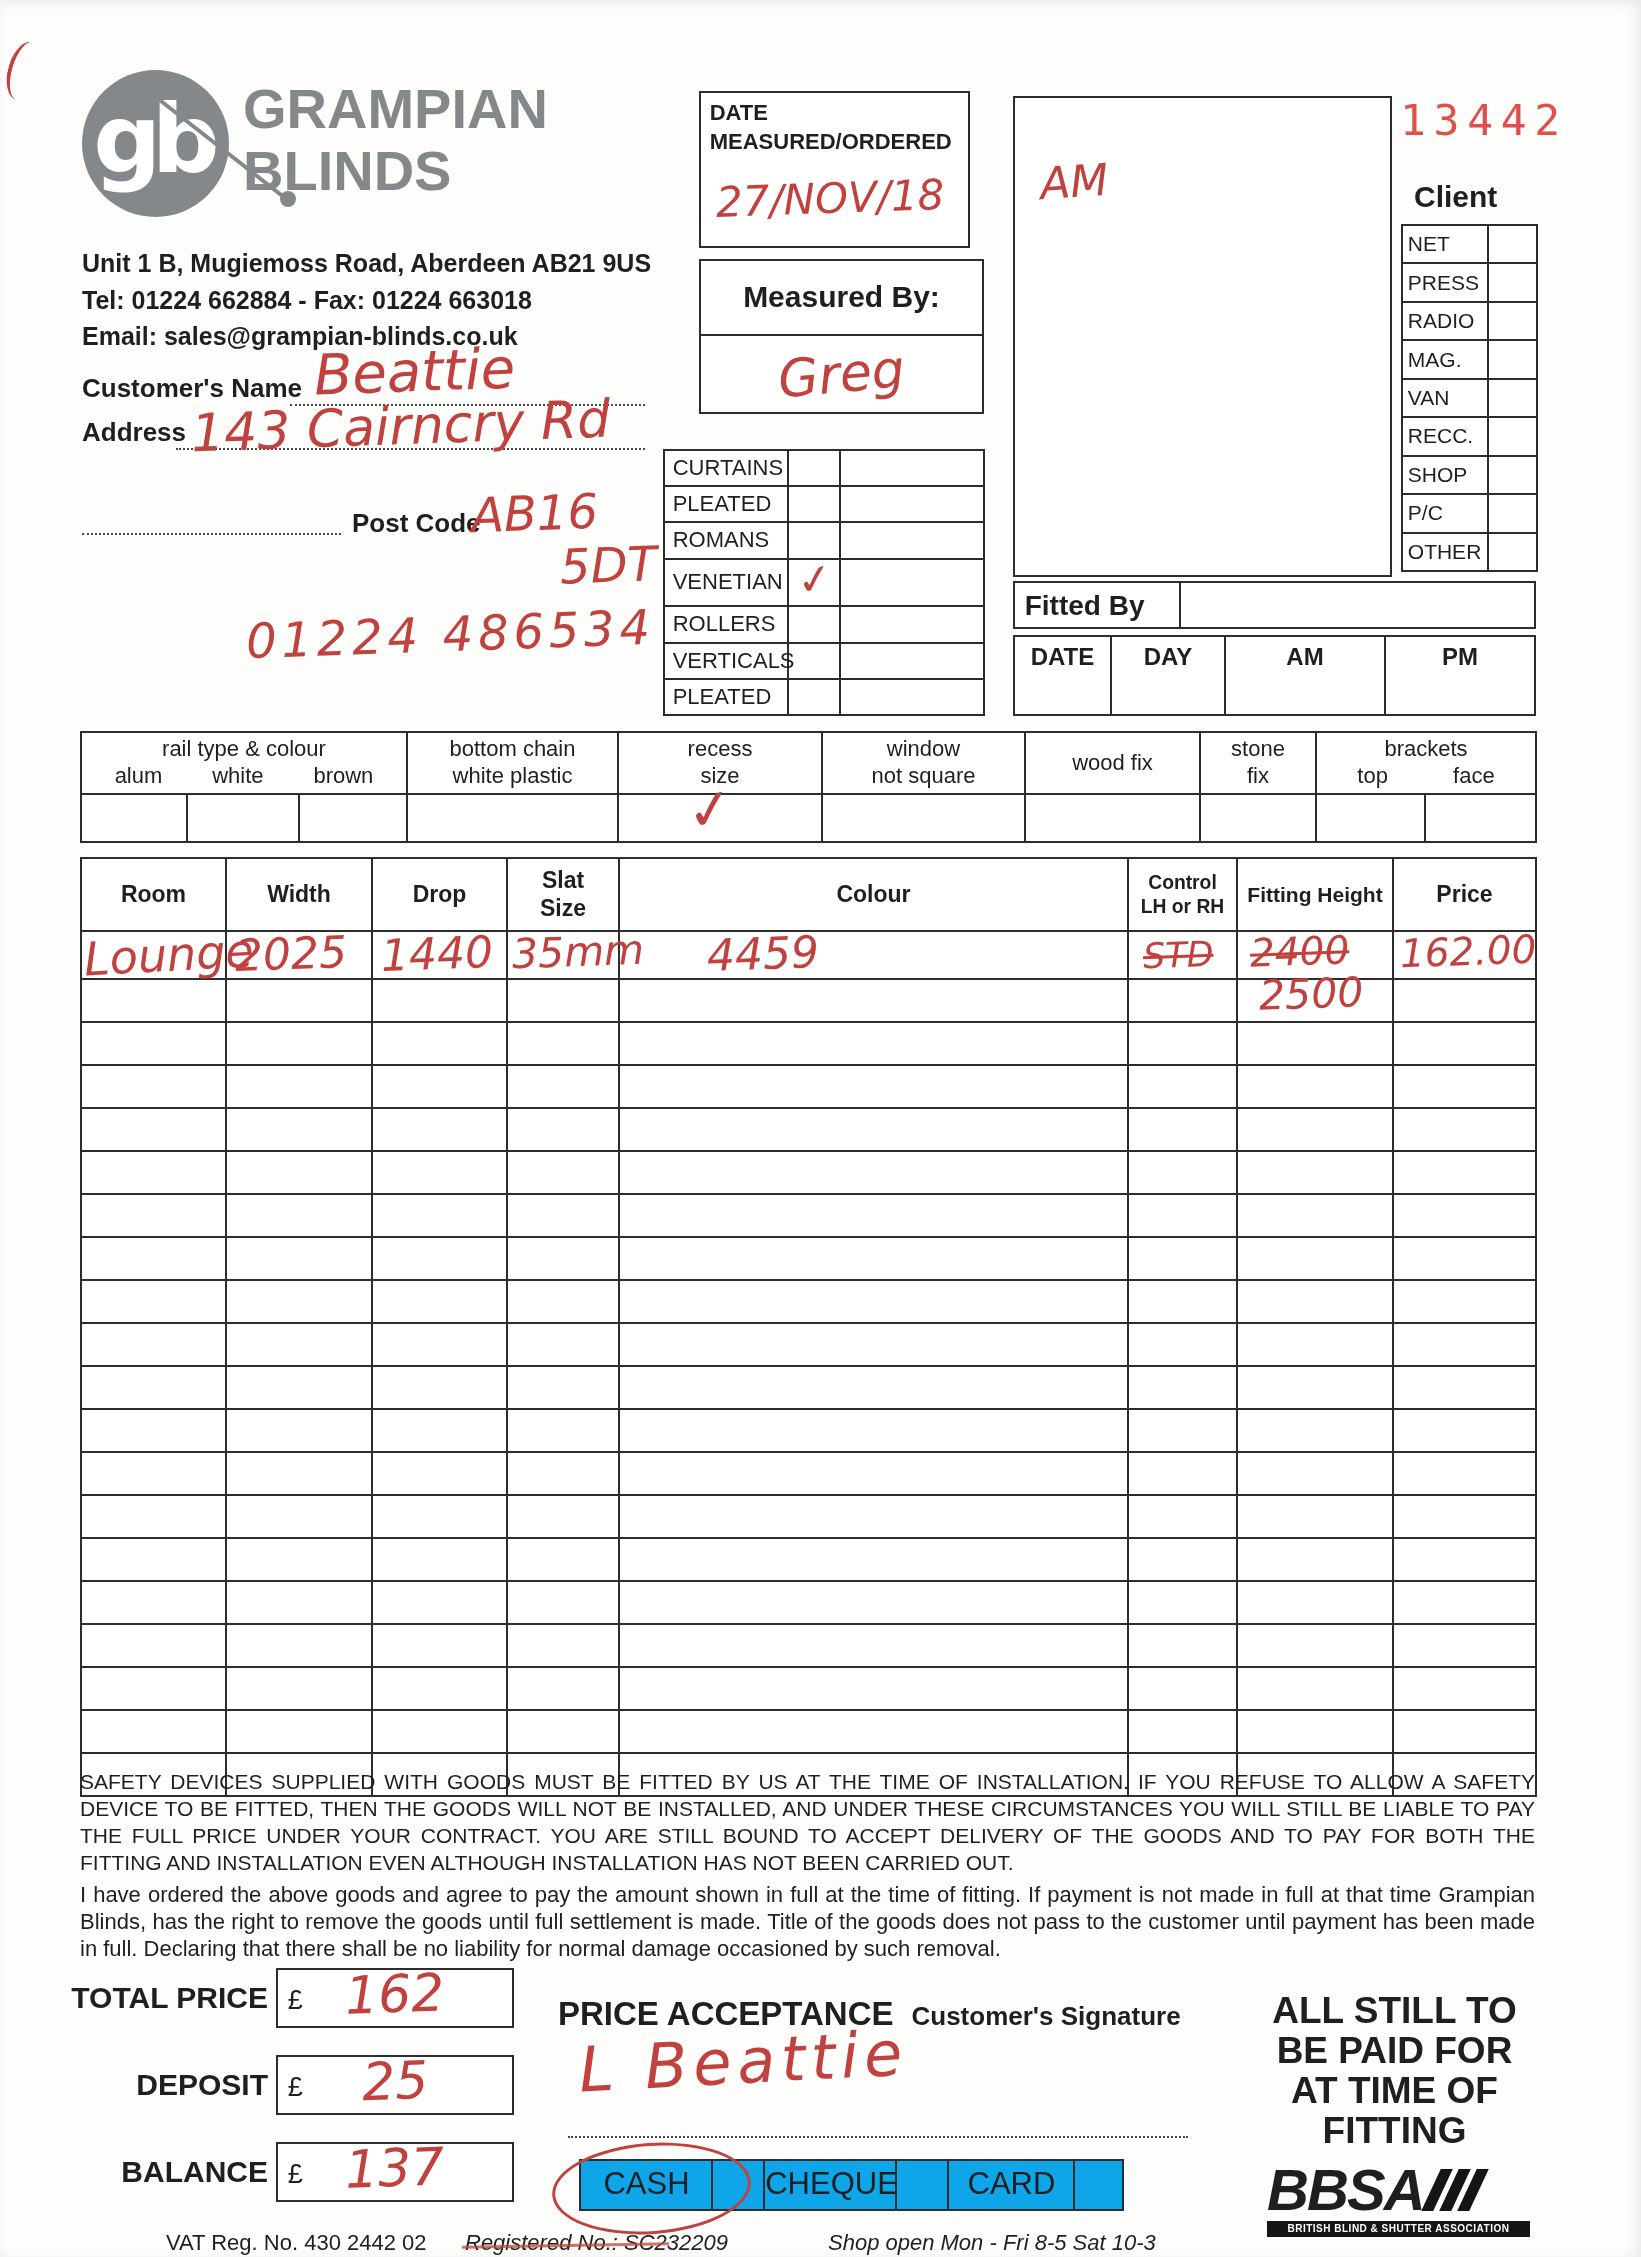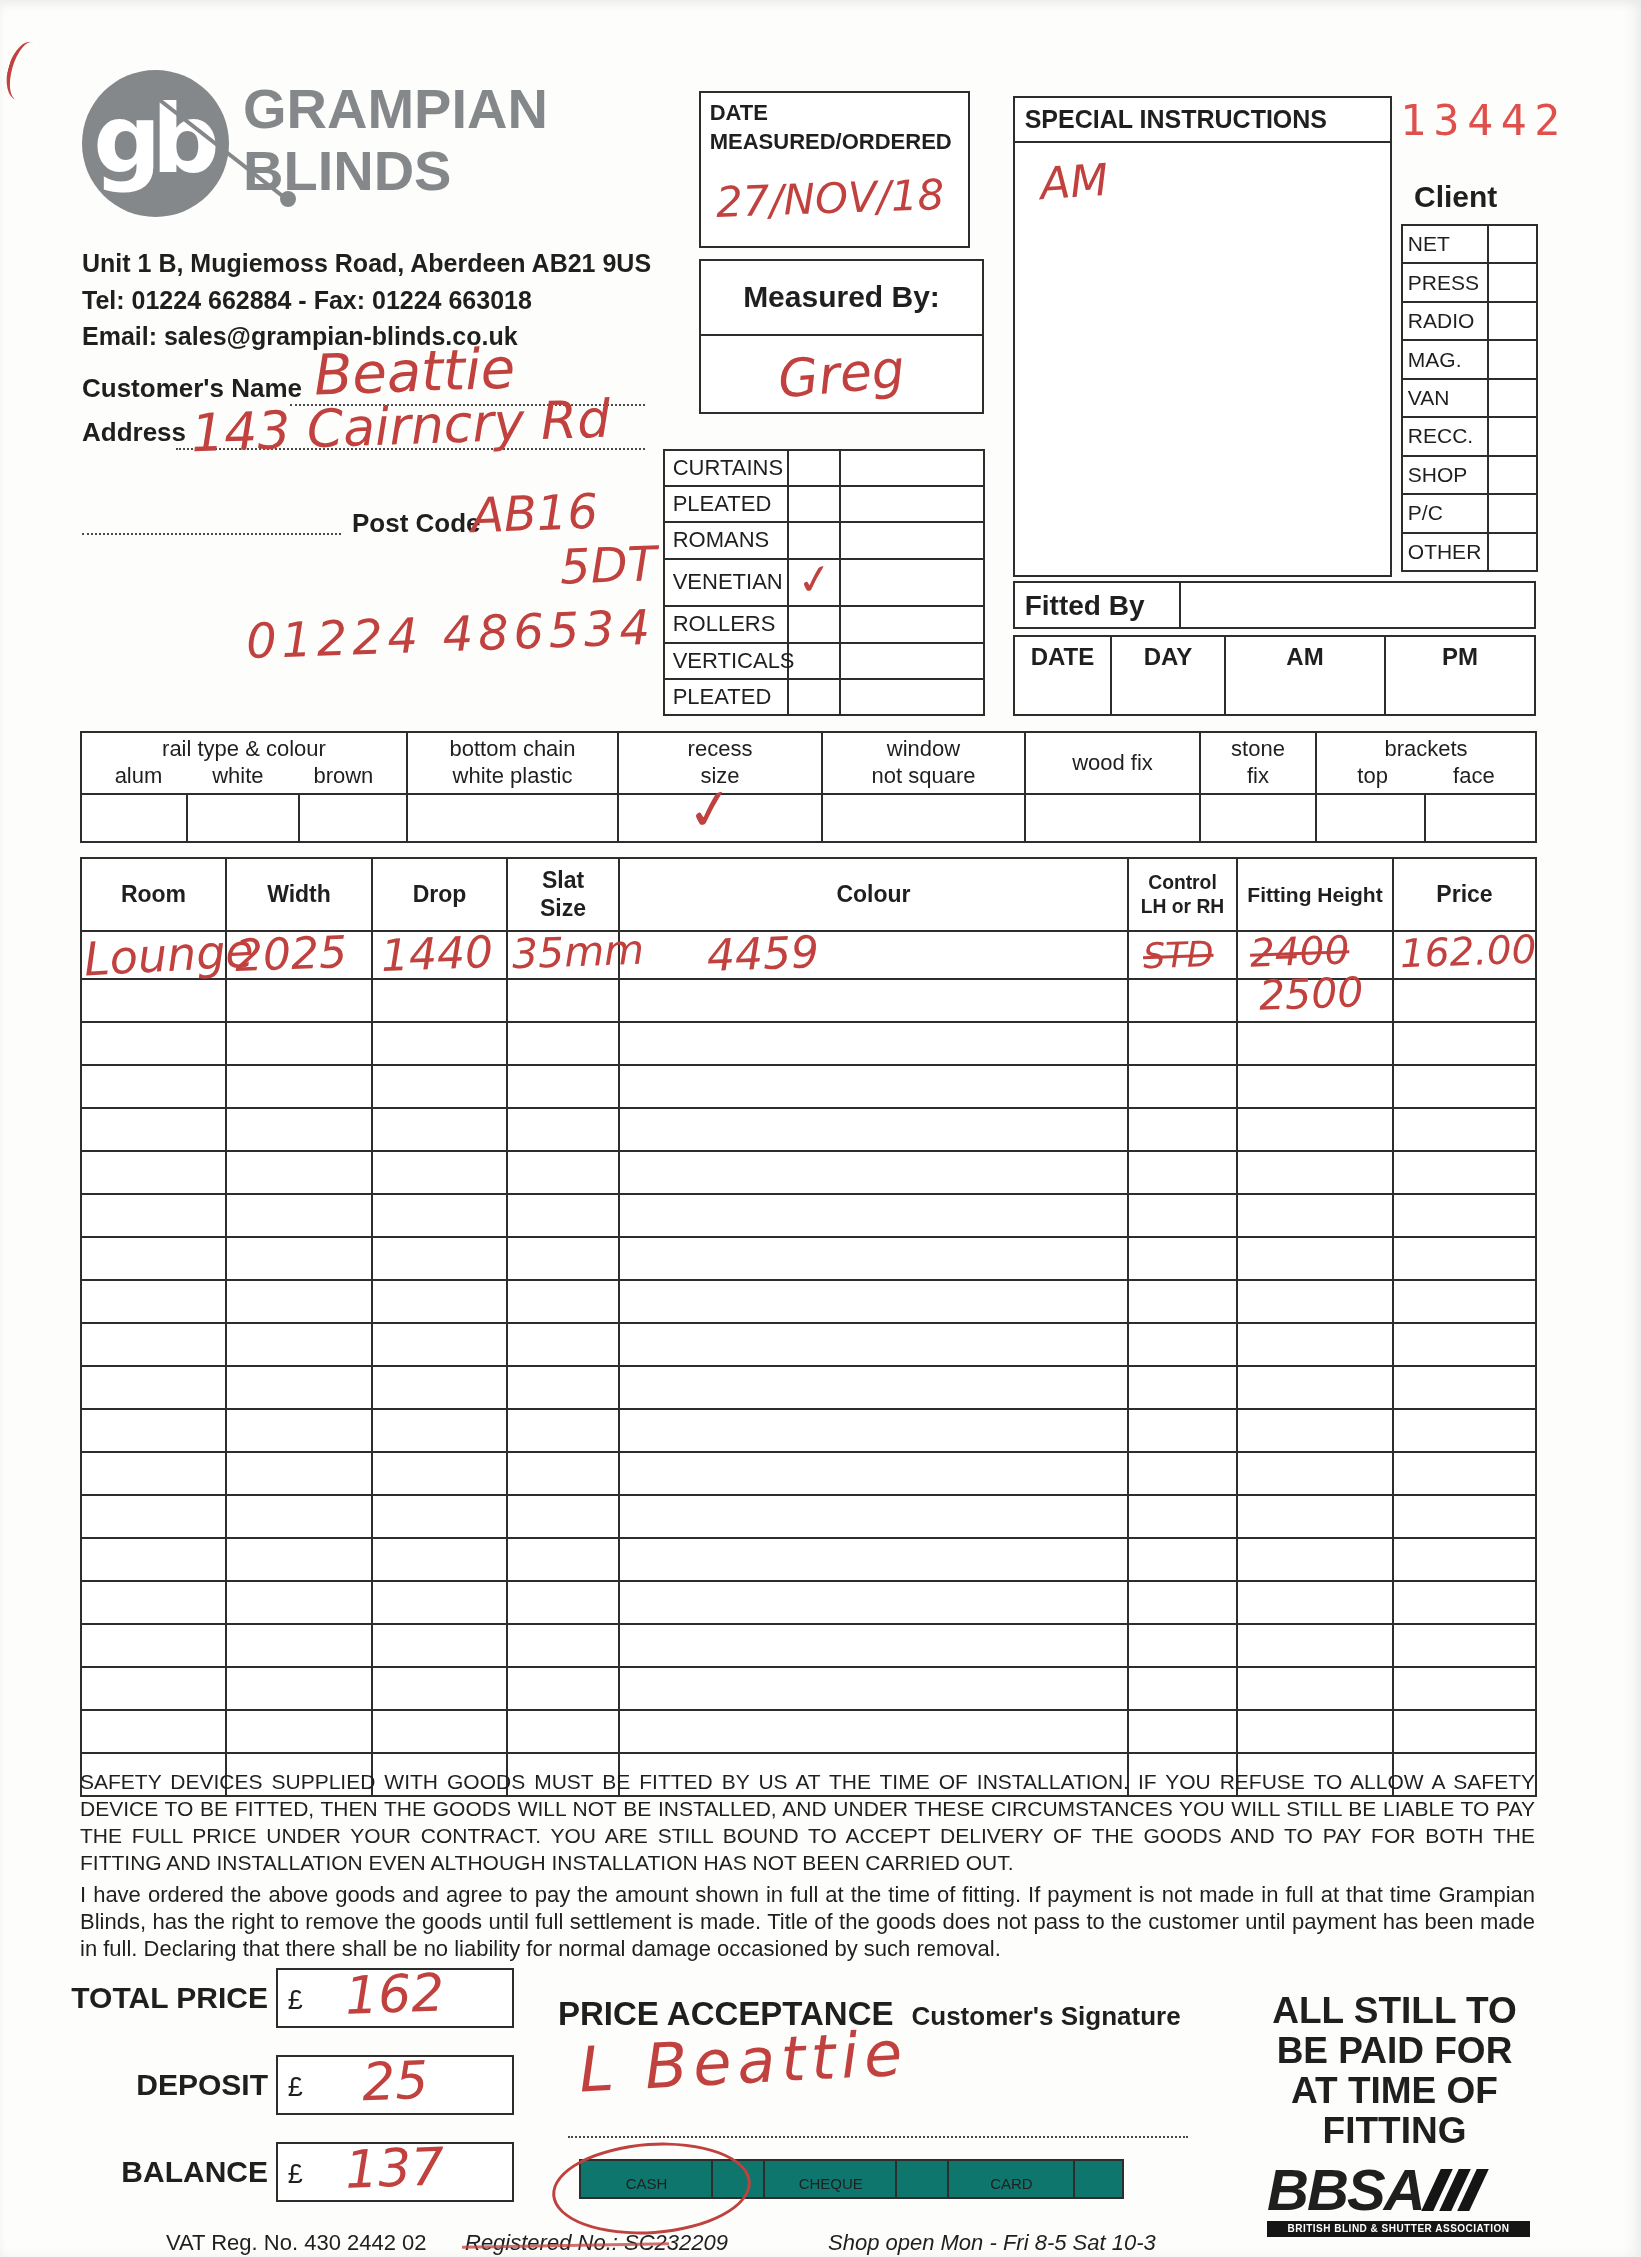--- a/index.html
+++ b/index.html
@@ -56,22 +56,22 @@
   .strike{text-decoration:line-through;text-decoration-thickness:2.9px;}
   
   .terms{width:1455px;text-align:justify;}
   
   .tot-label{width:210px;text-align:right;font-weight:bold;font-size:30px;}
   .tot-box{width:238px;height:60px;box-sizing:border-box;text-align:center;}
   .pound{position:absolute;left:9.7px;top:15.4px;font-size:27px;}
   .tot-val{font-size:52px;margin-top:-1.9px;}
   
   .pay-row{display:flex;}
-  .pay-row .pbox{border:2.9px solid var(--line-dark,#2d2d2d);margin-left:-2.9px;height:40px;box-sizing:border-box;
-                 text-align:center;font-size:15px;line-height:46px;background:#0f766e;}
+  .pay-row .pbox{border:2.9px solid var(--line-dark,#2d2d2d);margin-left:-2.9px;height:52px;box-sizing:border-box;
+                 text-align:center;font-size:31px;line-height:46px;background:#0ea5e9;}
   .pay-row .pbox:first-child{margin-left:0;}
   .cash-ellipse{width:193px;height:85px;border:3.9px solid var(--handwriting-red,#c0413e);border-radius:50%;
                 transform:rotate(-4deg);background:transparent;}
   
   .notice{width:295px;text-align:center;font-weight:bold;font-size:37px;line-height:40px;}
   .bbsa-row{display:flex;align-items:flex-start;}
   .bbsa-word{font-size:58px;font-weight:bold;font-style:italic;letter-spacing:-1.9px;line-height:1;}
   .bbsa-stripe{width:11.6px;height:42px;background:#151515;transform:skewX(-25deg);margin:7.7px 0 0 6.8px;}
   .bbsa-bar{width:263px;height:16.4px;background:#151515;color:#fff;font-size:10px;font-weight:bold;
             text-align:center;line-height:16.4px;letter-spacing:0.5px;}
@@ -170,21 +170,20 @@
         </tr>
         <tr>
           <td>PLEATED</td>
           <td></td>
           <td></td>
         </tr>
       </tbody>
   </table>
 
   <div class="abs box si-box" style="left:1013px;top:96px;width:379px;height:481px;">
-    <div class="si-title">SPECIAL INSTRUCTIONS</div>
     <span class="hw" style="position:absolute;left:25px;top:62px;font-size:44px;transform:rotate(-4deg);">AM</span>
   </div>
 
   <div class="abs" style="left:1400px;top:95px;font-size:43px;letter-spacing:7.7px;color:var(--serial-red,#df4f4b);font-family:'DejaVu Sans Mono',monospace;">13442</div>
 
   <div class="abs b" style="left:1414px;top:180px;font-size:30px;">Client</div>
   <table class="abs client-table" style="left:1401px;top:224px;">
     <colgroup>
         <col style="width:86px">
         <col style="width:49px">

